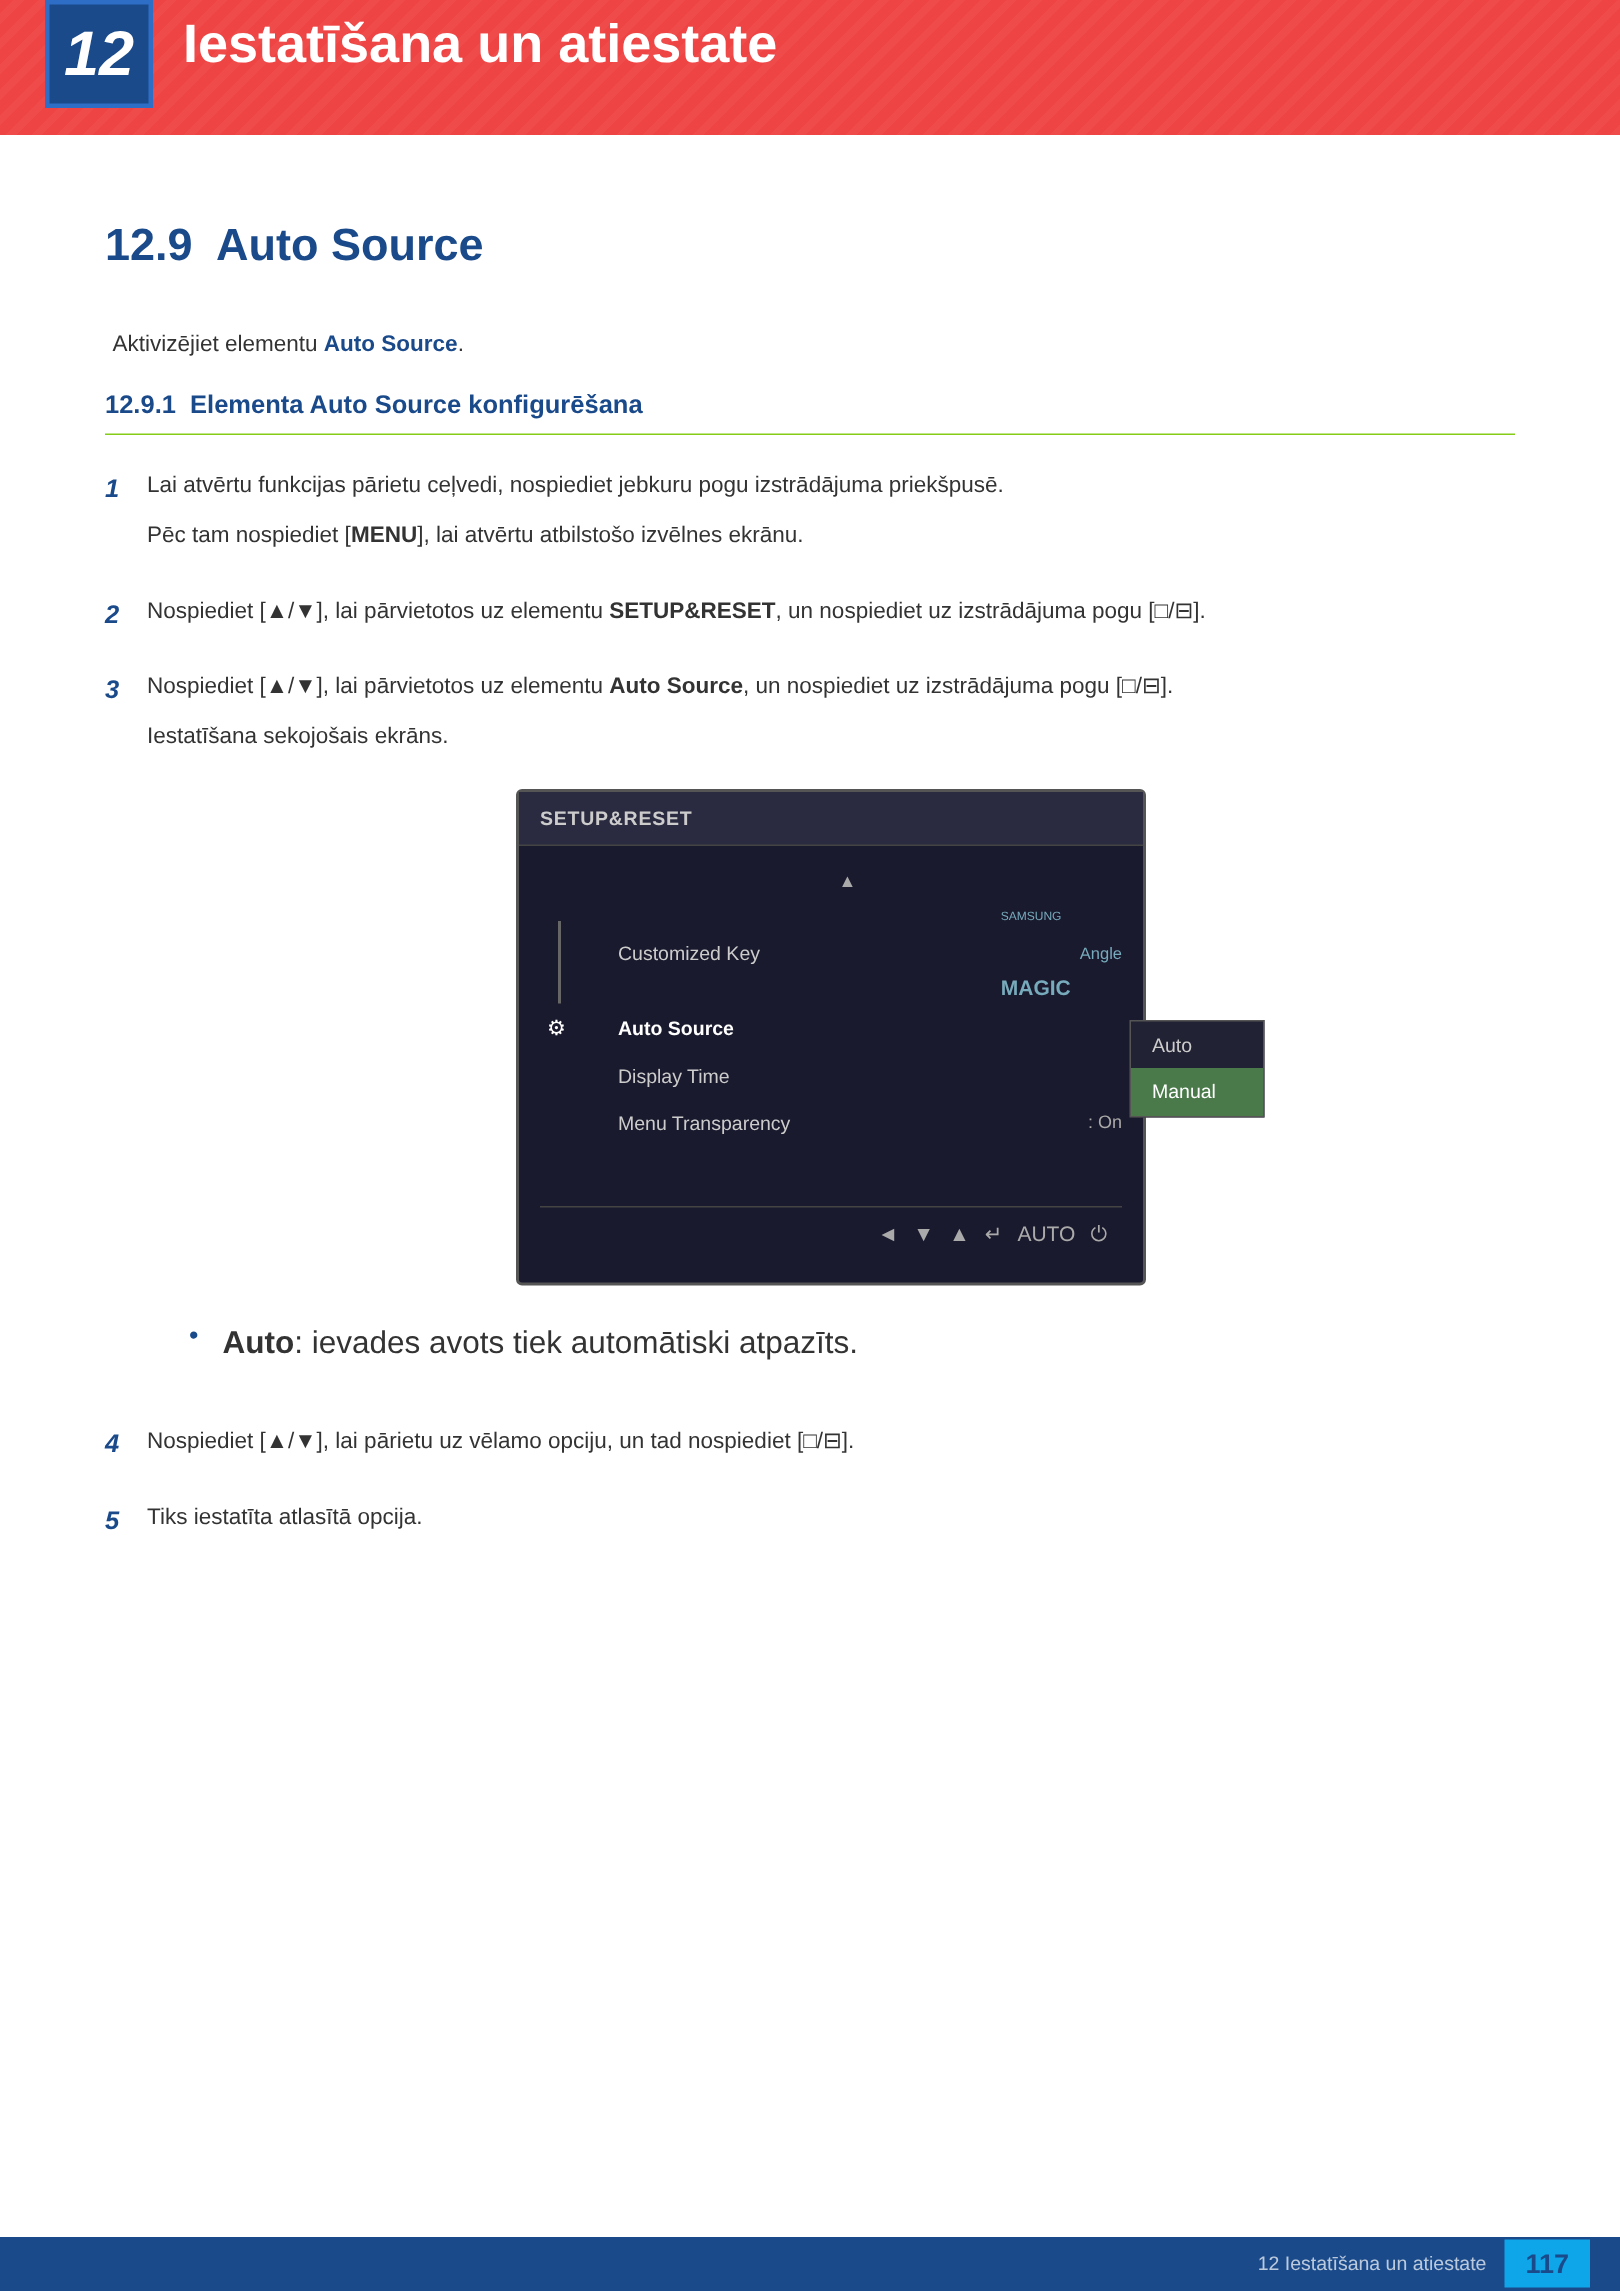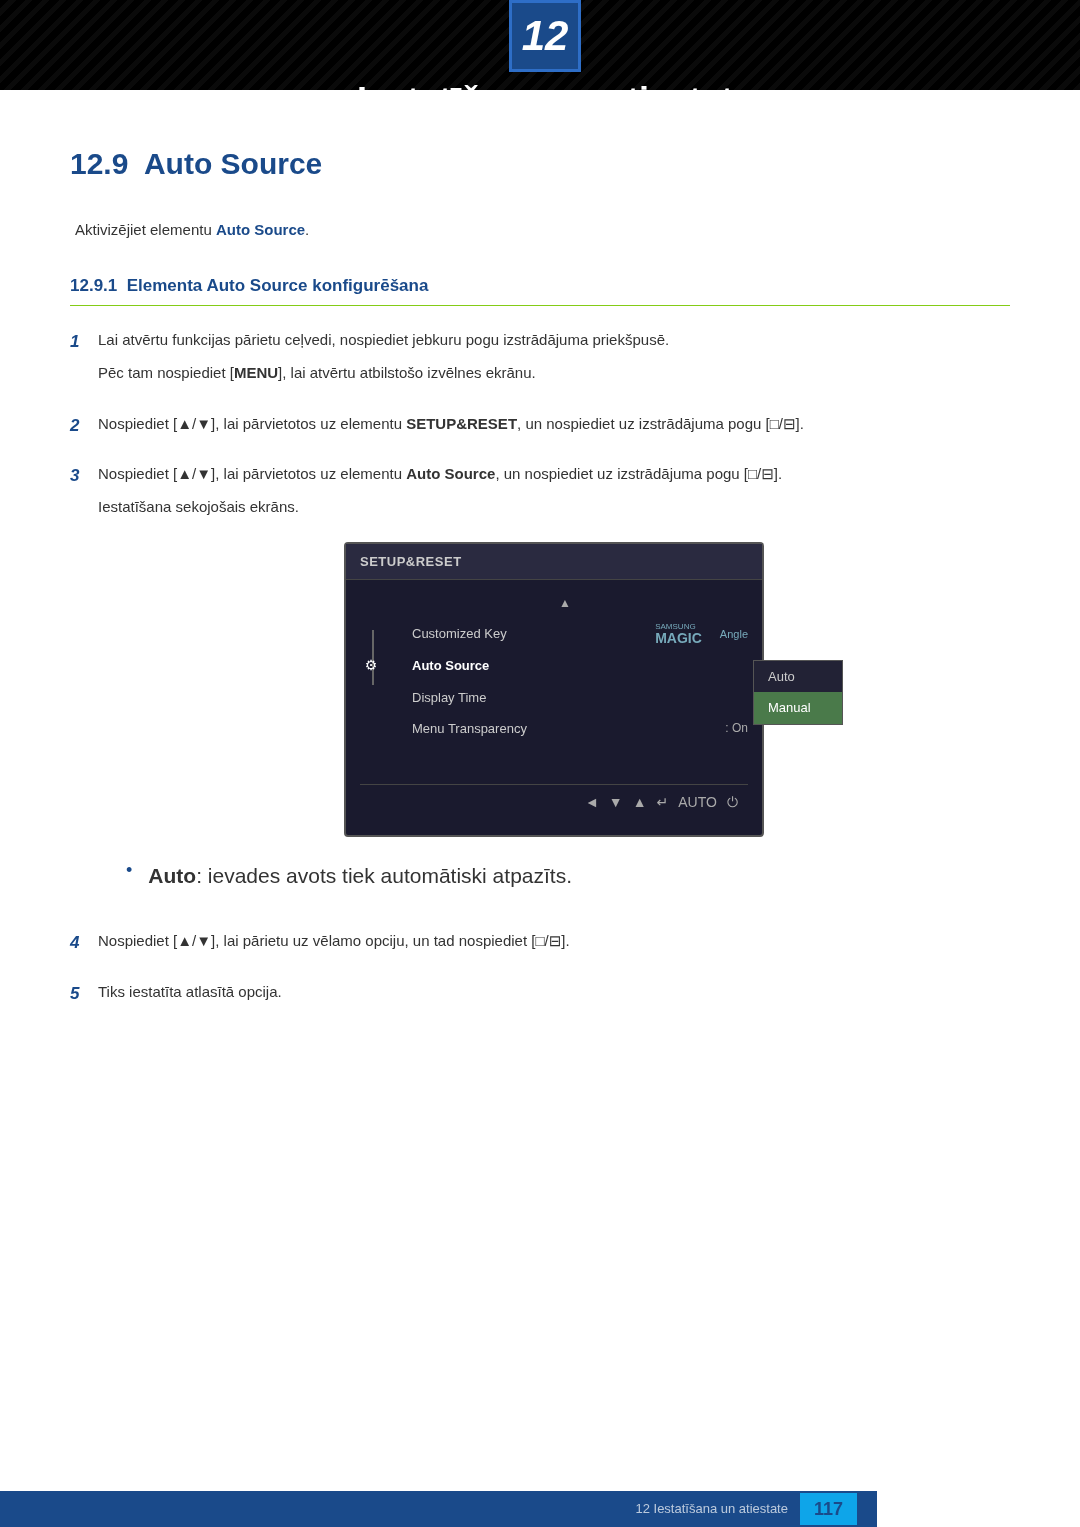--- a/index.html
+++ b/index.html
@@ -10,28 +10,26 @@
       color: #333;
       width: 1080px;
       min-height: 1527px;
       position: relative;
       font-size: 15px;
       line-height: 1.6;
     }
 
     
     .header-bar {
-      background: #000000;
+      background: #ef4444;
       height: 90px;
       display: flex;
-      align-items: center;
       padding-left: 30px;
       position: relative;
       overflow: hidden;
-      flex-direction: column;
     }
 
     .header-bar::before {
       content: '';
       position: absolute;
       left: 0; top: 0;
       width: 100%; height: 100%;
       background: repeating-linear-gradient(
         -45deg,
         rgba(255,255,255,0.04) 0px,
@@ -77,21 +75,21 @@
       font-weight: bold;
       color: #1a4a8a;
       margin-bottom: 30px;
       border-bottom: none;
     }
 
     
     .intro-text {
       font-size: 15px;
       color: #333;
-      margin-bottom: 30px;
+      margin-bottom: 14px;
       padding-left: 5px;
     }
 
     .intro-text .highlight {
       font-weight: bold;
       color: #1a4a8a;
     }
 
     
     .sub-section-heading {
@@ -268,21 +266,21 @@
       text-align: center;
       color: #888;
       font-size: 11px;
       padding: 4px 0;
     }
 
     
     .footer-bar {
       position: fixed;
       bottom: 0;
-      width: 877px;
+      width: 1080px;
       background: #1a4a8a;
       height: 36px;
       display: flex;
       align-items: center;
       justify-content: flex-end;
       padding-right: 20px;
       gap: 12px;
     }
 
     .footer-chapter {
@@ -357,21 +355,21 @@
             <div class="screen-body">
               <div style="position:relative; padding-left: 30px;">
 
                 <div class="menu-marker"></div>
 
                 <div class="up-arrow" style="color:#aaa; font-size:12px; margin-left:-8px;">▲</div>
 
                 <div class="screen-menu-item">
                   <span class="item-label">Customized Key</span>
                   <span class="item-value" style="font-size:11px; color:#7ab;">
-                    <span style="font-size:8px; line-height:1; display:flex; flex-direction:column; align-items:flex-start; color:#7ab; margin-right:14px;">
+                    <span style="font-size:8px; line-height:1; display:flex; flex-direction:column; align-items:flex-start; color:#7ab; margin-right:2px;gap:36px;">
                       <span style="font-size:8px;">SAMSUNG</span>
                       <span style="font-weight:bold; font-size:14px;">MAGIC</span>
                     </span>
                     <span style="color:#7ab; font-size:11px;">Angle</span>
                   </span>
                 </div>
 
                 <div class="screen-menu-item active" style="position:relative;">
                   <div class="gear-icon-area">⚙</div>
                   <span class="item-label" style="color:#fff; font-weight:bold;">Auto Source</span>

